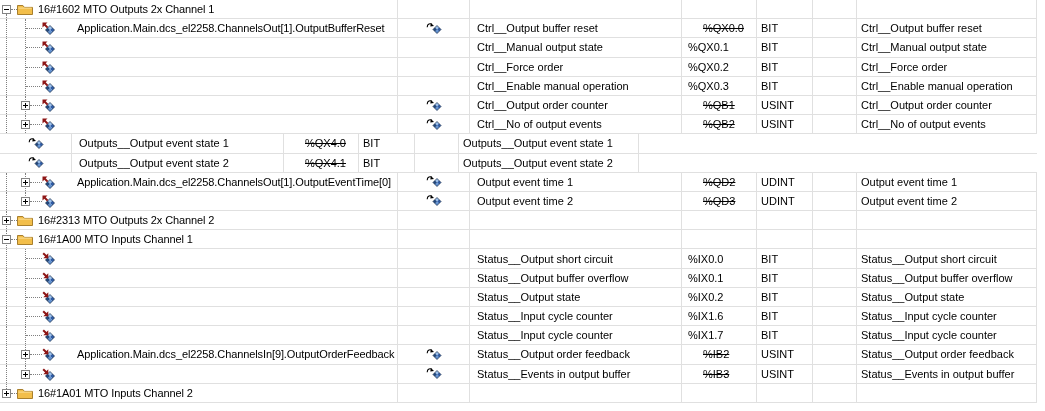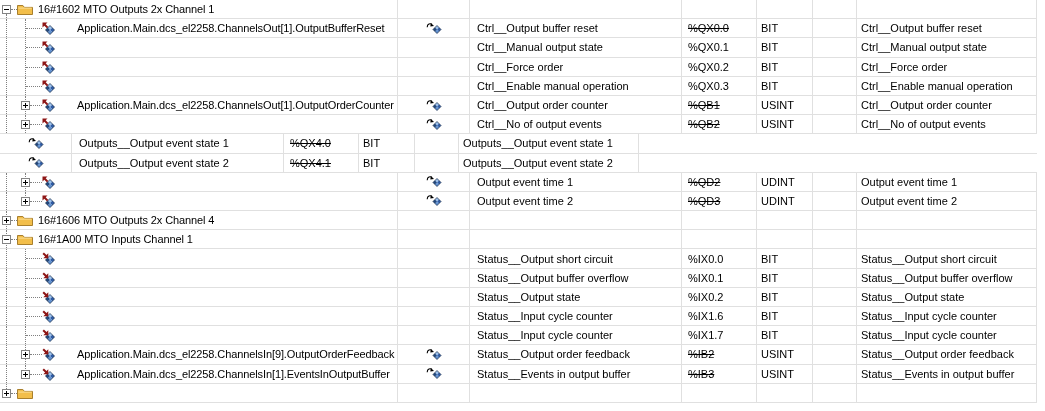--- a/index.html
+++ b/index.html
@@ -45,21 +45,21 @@
   .exp-child{left:21px;}
   .expander::before{content:"";position:absolute;left:1px;right:1px;top:3px;height:1px;background:#000;}
   .expander.plus::after{content:"";position:absolute;top:1px;bottom:1px;left:3px;width:1px;background:#000;}
 
   .icon{position:absolute;}
   .icon-folder{left:17px;top:3px;}
   .icon-var{left:42px;top:3px;}
   .vname{position:absolute;top:50%;transform:translateY(-50%);white-space:nowrap;letter-spacing:-0.1px;}
   .pos-folder{left:38px;}
   .pos-child{left:62px;margin-left:15px;}
-  .struck{text-decoration:line-through;}
+  .struck{text-decoration:line-through;margin-left:15px;}
 </style>
 </head>
 <body>
 
 <div id="app">
   <div id="grid">
   <div class="row">
     <div class="cell c-var">
       <div class="guide g-root g-start"></div>
 
@@ -247,21 +247,20 @@
 
       <svg class="icon icon-var var-out" width="13" height="13" viewBox="0 0 13 13">
         <polygon points="8,3.5 10.25,5.75 8,8 5.75,5.75" fill="#9cc2ee"></polygon>
         <polygon points="10.25,5.75 12.5,8 10.25,10.25 8,8" fill="#2d5ba6"></polygon>
         <polygon points="8,8 10.25,10.25 8,12.5 5.75,10.25" fill="#5e8fd0"></polygon>
         <polygon points="5.75,5.75 8,8 5.75,10.25 3.5,8" fill="#1f477f"></polygon>
         <path d="M8,3.5 L12.5,8 L8,12.5 L3.5,8 Z" fill="none" stroke="#10233f" stroke-width="0.7"></path>
         <polygon points="0.5,0.5 5.5,0.5 3.7,2.3 6.3,4.9 4.9,6.3 2.3,3.7 0.5,5.5" fill="#8e1616"></polygon>
       </svg>
 
-      <span class="vname pos-child">Application.Main.dcs_el2258.ChannelsOut[1].OutputOrderCounter</span>
     </div>
     <div class="cell c-map">
       <svg width="18" height="13" viewBox="0 0 18 13">
         <polygon points="12,3.5 14,5.5 12,7.5 10,5.5" fill="#9cc2ee"></polygon>
         <polygon points="14,5.5 16,7.5 14,9.5 12,7.5" fill="#2d5ba6"></polygon>
         <polygon points="12,7.5 14,9.5 12,11.5 10,9.5" fill="#5e8fd0"></polygon>
         <polygon points="10,5.5 12,7.5 10,9.5 8,7.5" fill="#1f477f"></polygon>
         <path d="M12,3.5 L16,7.5 L12,11.5 L8,7.5 Z" fill="none" stroke="#10233f" stroke-width="0.7"></path>
         <path d="M2.2,5.2 C2.2,1.9 5.2,1.2 7.0,2.4" fill="none" stroke="#000" stroke-width="1.1"></path>
         <polygon points="5.9,1.1 9.0,4.1 5.3,4.5" fill="#000"></polygon>
@@ -388,20 +387,21 @@
 
       <svg class="icon icon-var var-out" width="13" height="13" viewBox="0 0 13 13">
         <polygon points="8,3.5 10.25,5.75 8,8 5.75,5.75" fill="#9cc2ee"></polygon>
         <polygon points="10.25,5.75 12.5,8 10.25,10.25 8,8" fill="#2d5ba6"></polygon>
         <polygon points="8,8 10.25,10.25 8,12.5 5.75,10.25" fill="#5e8fd0"></polygon>
         <polygon points="5.75,5.75 8,8 5.75,10.25 3.5,8" fill="#1f477f"></polygon>
         <path d="M8,3.5 L12.5,8 L8,12.5 L3.5,8 Z" fill="none" stroke="#10233f" stroke-width="0.7"></path>
         <polygon points="0.5,0.5 5.5,0.5 3.7,2.3 6.3,4.9 4.9,6.3 2.3,3.7 0.5,5.5" fill="#8e1616"></polygon>
       </svg>
 
+      <span class="vname pos-child">Application.Main.dcs_el2258.ChannelsOut[1].OutputEventTime[0]</span>
     </div>
     <div class="cell c-map">
       <svg width="18" height="13" viewBox="0 0 18 13">
         <polygon points="12,3.5 14,5.5 12,7.5 10,5.5" fill="#9cc2ee"></polygon>
         <polygon points="14,5.5 16,7.5 14,9.5 12,7.5" fill="#2d5ba6"></polygon>
         <polygon points="12,7.5 14,9.5 12,11.5 10,9.5" fill="#5e8fd0"></polygon>
         <polygon points="10,5.5 12,7.5 10,9.5 8,7.5" fill="#1f477f"></polygon>
         <path d="M12,3.5 L16,7.5 L12,11.5 L8,7.5 Z" fill="none" stroke="#10233f" stroke-width="0.7"></path>
         <path d="M2.2,5.2 C2.2,1.9 5.2,1.2 7.0,2.4" fill="none" stroke="#000" stroke-width="1.1"></path>
         <polygon points="5.9,1.1 9.0,4.1 5.3,4.5" fill="#000"></polygon>
@@ -469,21 +469,21 @@
     <div class="cell c-var">
       <div class="guide g-root g-full"></div>
 
       <div class="stub stub-folder"></div>
       <div class="expander plus exp-root"></div>
       <svg class="icon icon-folder" width="16" height="13" viewBox="0 0 16 13">
         <path d="M0.5,11.5 V2.5 H5.9 L7.4,4.4 H15.5 V11.5 Z" fill="#f2be4a" stroke="#a97f2c" stroke-width="1"></path>
         <path d="M1.3,5.1 H14.7" stroke="#fbdf97" stroke-width="1" fill="none"></path>
       </svg>
 
-      <span class="vname pos-folder">16#1606 MTO Outputs 2x Channel 4</span>
+      <span class="vname pos-folder">16#2313 MTO Outputs 2x Channel 2</span>
     </div>
     <div class="cell c-map">
       
     </div>
     <div class="cell c-ch">
           <span></span>
         </div>
     <div class="cell c-addr">
           <span></span>
         </div>
@@ -748,21 +748,20 @@
       <div class="expander plus exp-child"></div>
 
       <svg class="icon icon-var var-in" width="13" height="13" viewBox="0 0 13 13">
         <polygon points="8,3.5 10.25,5.75 8,8 5.75,5.75" fill="#9cc2ee"></polygon>
         <polygon points="10.25,5.75 12.5,8 10.25,10.25 8,8" fill="#2d5ba6"></polygon>
         <polygon points="8,8 10.25,10.25 8,12.5 5.75,10.25" fill="#5e8fd0"></polygon>
         <polygon points="5.75,5.75 8,8 5.75,10.25 3.5,8" fill="#1f477f"></polygon>
         <path d="M8,3.5 L12.5,8 L8,12.5 L3.5,8 Z" fill="none" stroke="#10233f" stroke-width="0.7"></path>
         <polygon points="0.5,0.5 5.5,0.5 3.7,2.3 6.3,4.9 4.9,6.3 2.3,3.7 0.5,5.5" fill="#8e1616" transform="rotate(180 3.4 3.4)"></polygon>
       </svg>
-      <span class="vname pos-child">Application.Main.dcs_el2258.ChannelsIn[1].EventsInOutputBuffer</span>
     </div>
     <div class="cell c-map">
       <svg width="18" height="13" viewBox="0 0 18 13">
         <polygon points="12,3.5 14,5.5 12,7.5 10,5.5" fill="#9cc2ee"></polygon>
         <polygon points="14,5.5 16,7.5 14,9.5 12,7.5" fill="#2d5ba6"></polygon>
         <polygon points="12,7.5 14,9.5 12,11.5 10,9.5" fill="#5e8fd0"></polygon>
         <polygon points="10,5.5 12,7.5 10,9.5 8,7.5" fill="#1f477f"></polygon>
         <path d="M12,3.5 L16,7.5 L12,11.5 L8,7.5 Z" fill="none" stroke="#10233f" stroke-width="0.7"></path>
         <path d="M2.2,5.2 C2.2,1.9 5.2,1.2 7.0,2.4" fill="none" stroke="#000" stroke-width="1.1"></path>
         <polygon points="5.9,1.1 9.0,4.1 5.3,4.5" fill="#000"></polygon>
@@ -787,20 +786,21 @@
     <div class="cell c-var">
       <div class="guide g-root g-end"></div>
 
       <div class="stub stub-folder"></div>
       <div class="expander plus exp-root"></div>
       <svg class="icon icon-folder" width="16" height="13" viewBox="0 0 16 13">
         <path d="M0.5,11.5 V2.5 H5.9 L7.4,4.4 H15.5 V11.5 Z" fill="#f2be4a" stroke="#a97f2c" stroke-width="1"></path>
         <path d="M1.3,5.1 H14.7" stroke="#fbdf97" stroke-width="1" fill="none"></path>
       </svg>
 
+      <span class="vname pos-folder">16#1A01 MTO Inputs Channel 2</span>
     </div>
     <div class="cell c-map">
       
     </div>
     <div class="cell c-ch">
           <span></span>
         </div>
     <div class="cell c-addr">
           <span></span>
         </div>

